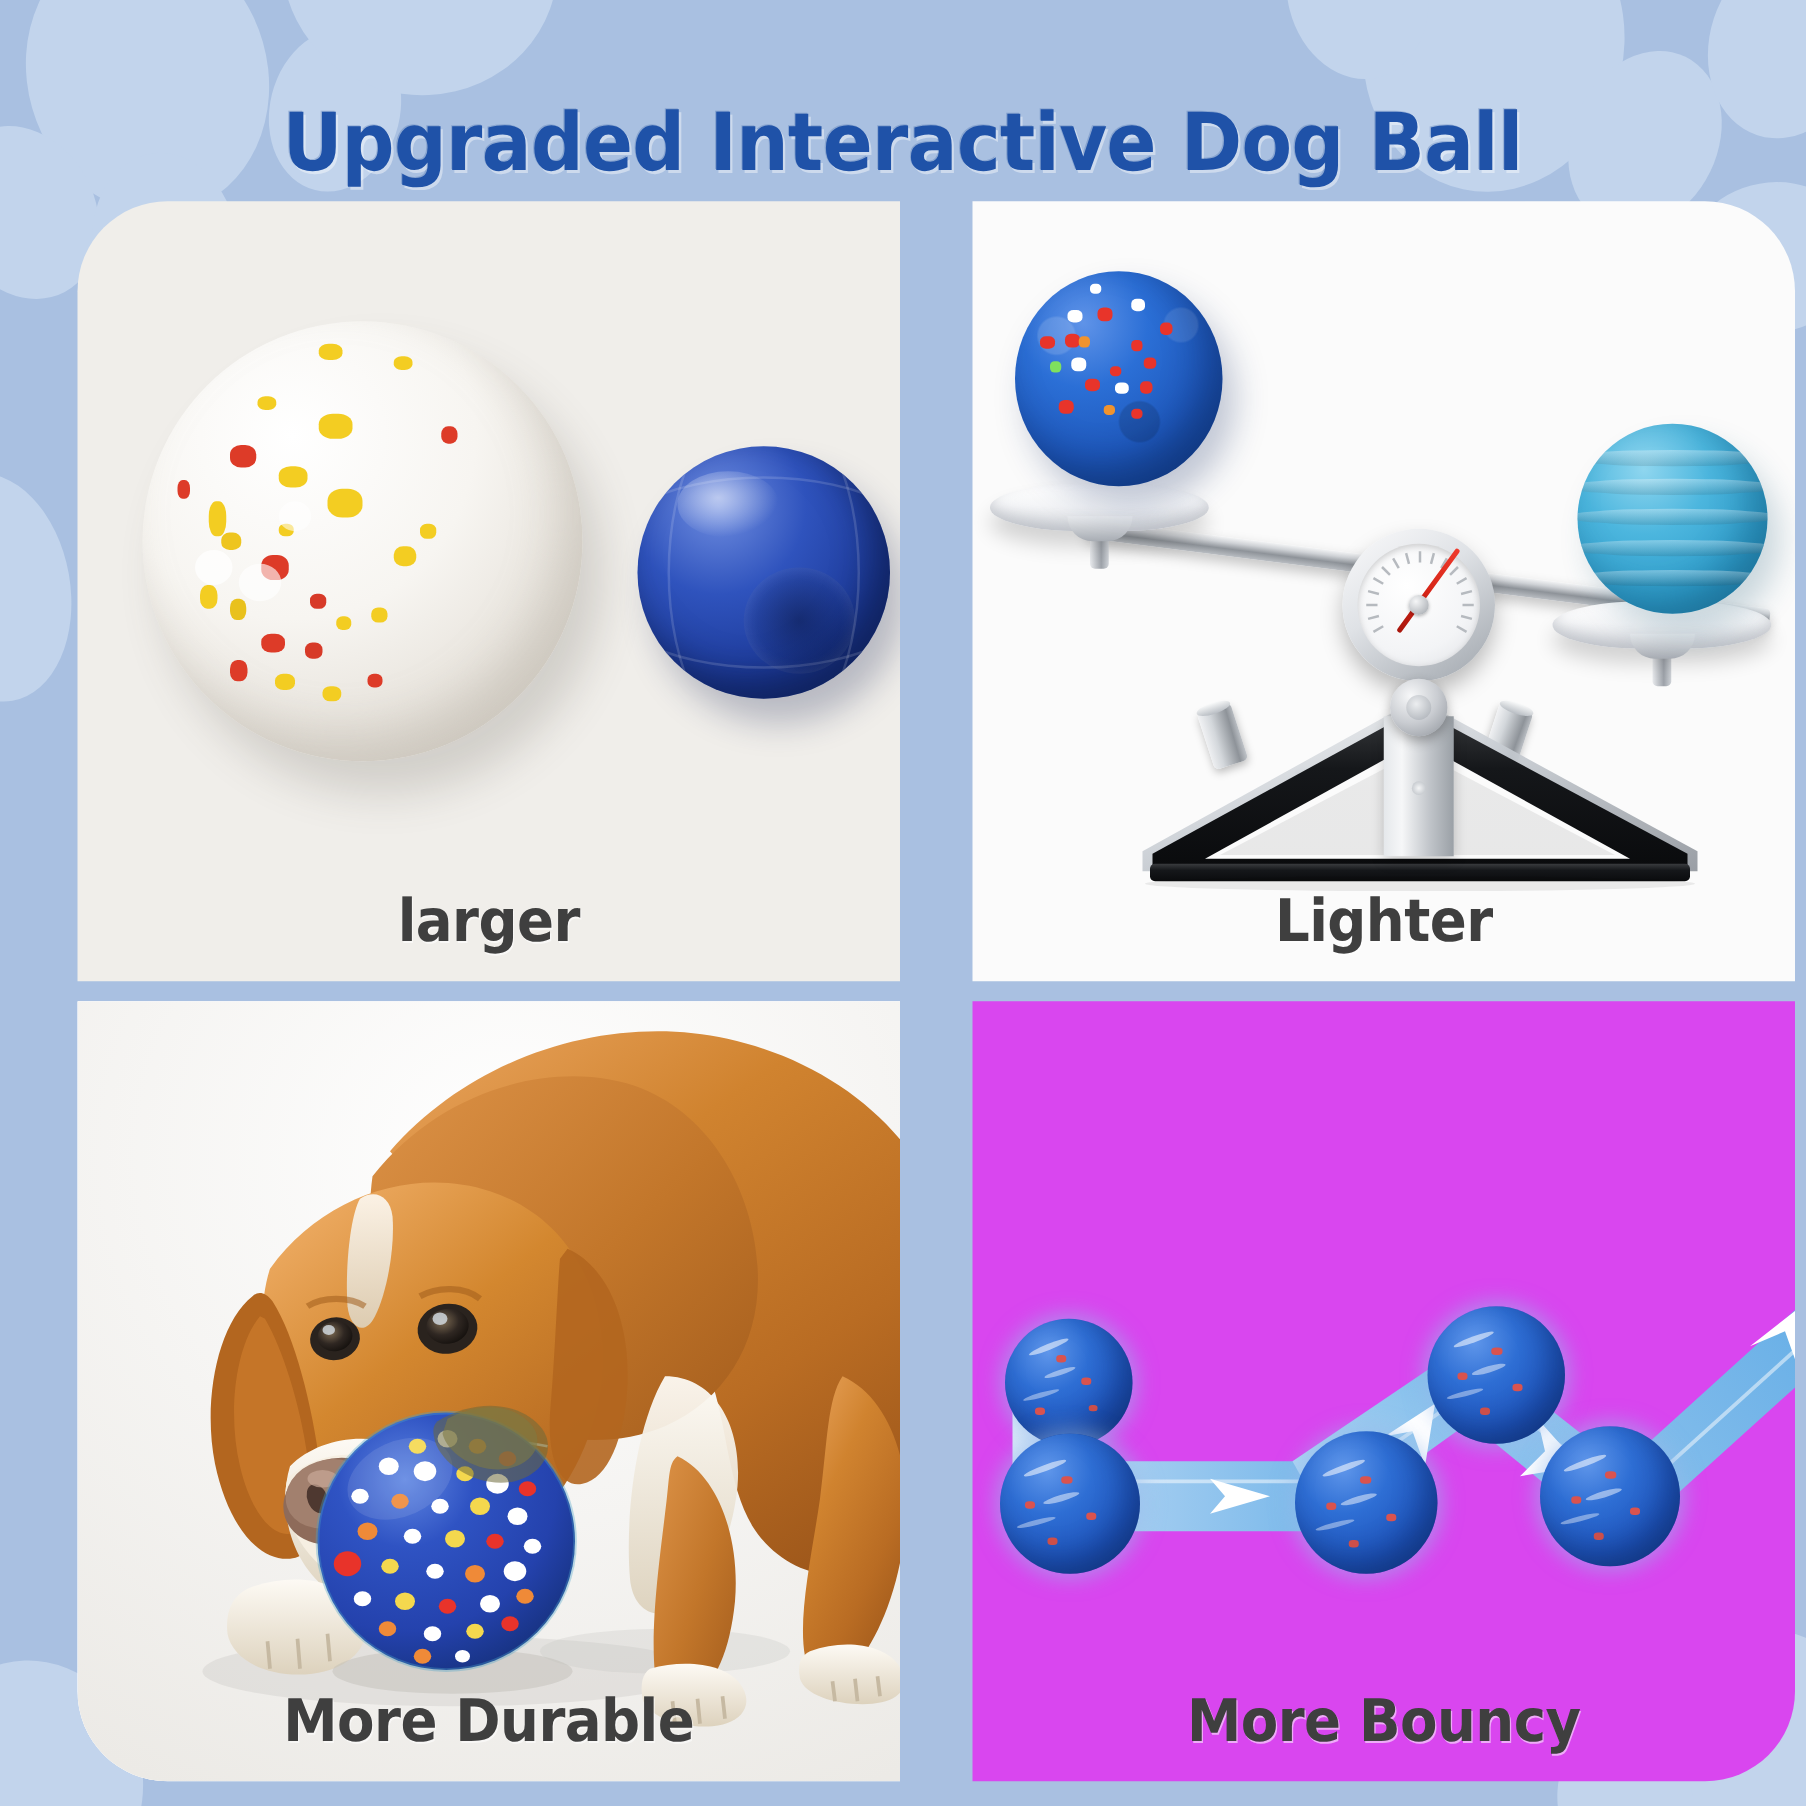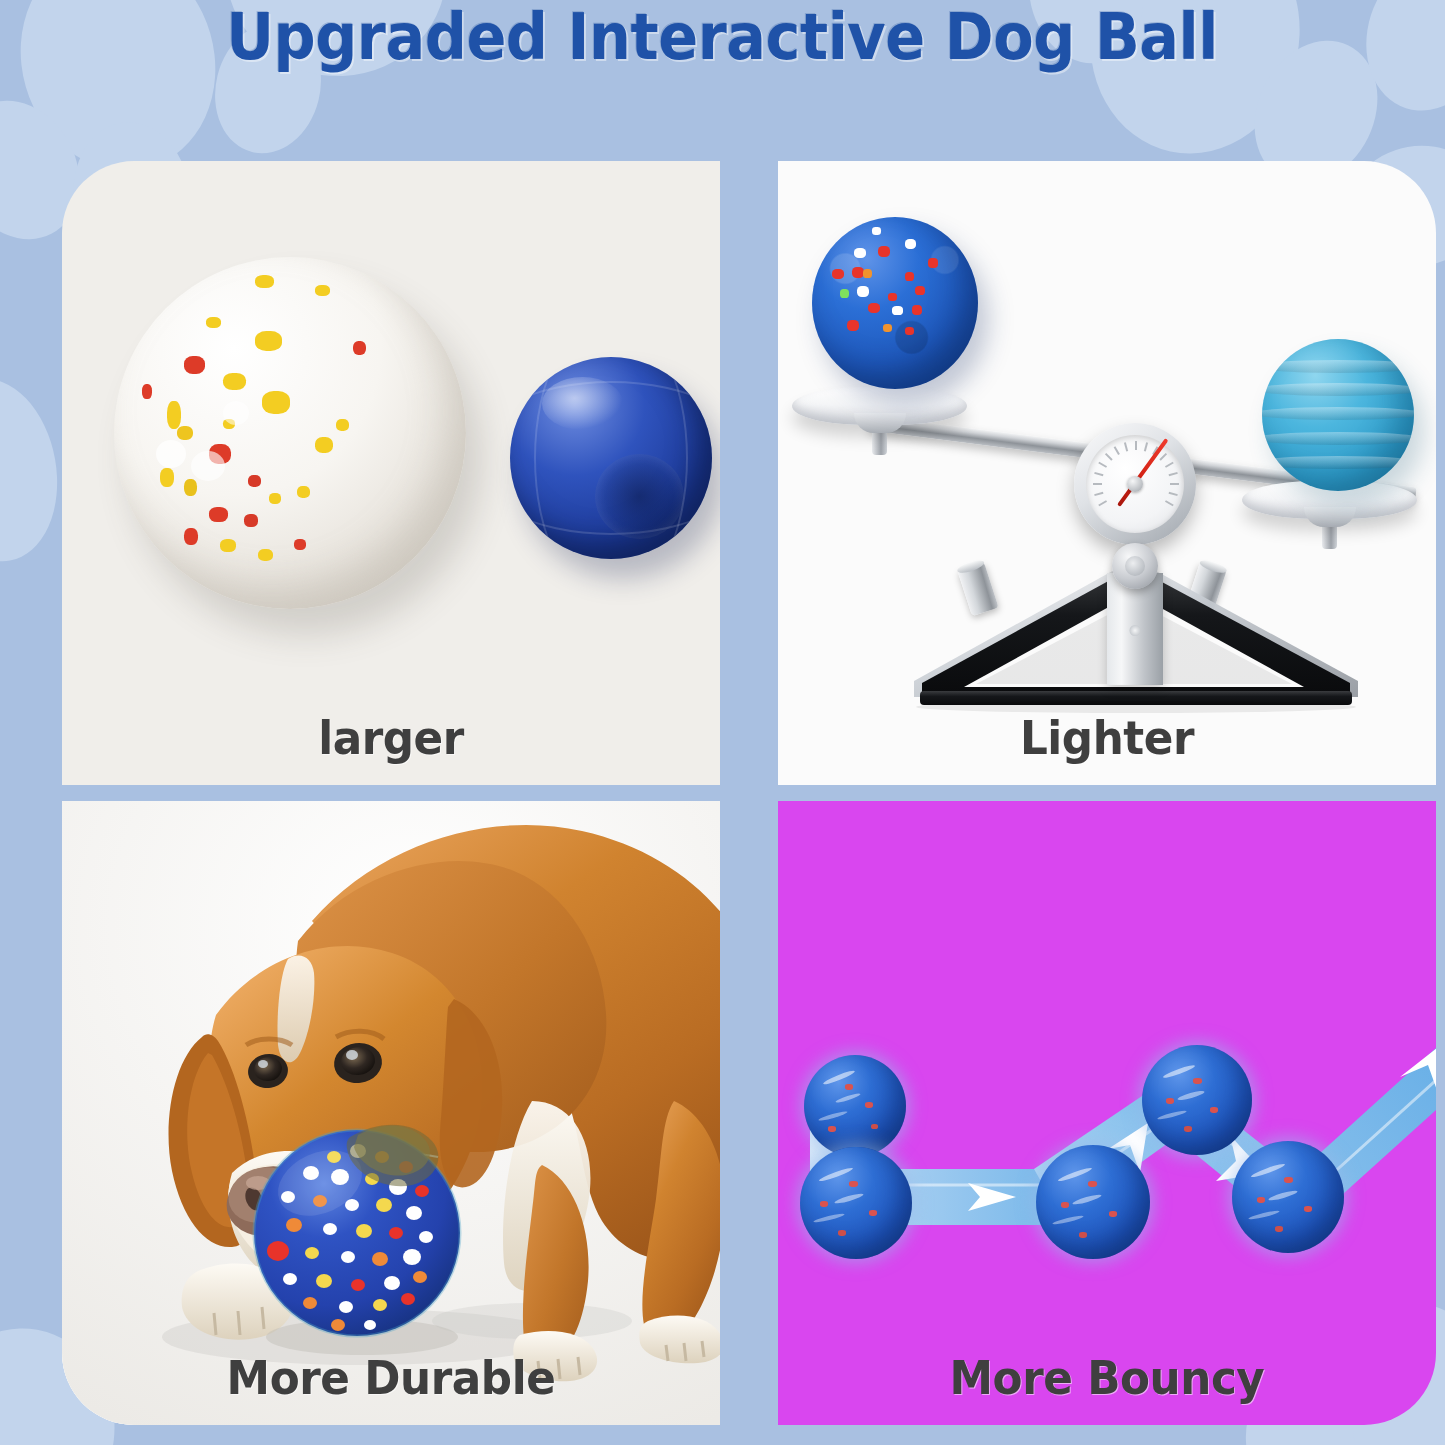--- a/index.html
+++ b/index.html
@@ -9,21 +9,21 @@
     background:#a9c0e1;
     position:relative;
   }
 
   
   #paw-bg { position:absolute; inset:0; z-index:0; }
 
   
   .title-bar{
     position:absolute; top:0; left:0; width:1445px; height:152px;
-    display:flex; align-items:flex-start; justify-content:center; z-index:3;
+    display:flex; align-items:flex-end; justify-content:center; z-index:3;
   }
   .title-text{
     font-family:"DejaVu Sans", sans-serif;
     font-weight:bold;
     font-size:64px;
     letter-spacing:-0.5px;
     color:#1f52a8;
     transform:scaleX(0.92);
     text-shadow:2px 2px 0 rgba(255,255,255,0.42), -1px -1px 0 rgba(41,84,158,0.25);
     white-space:nowrap;

